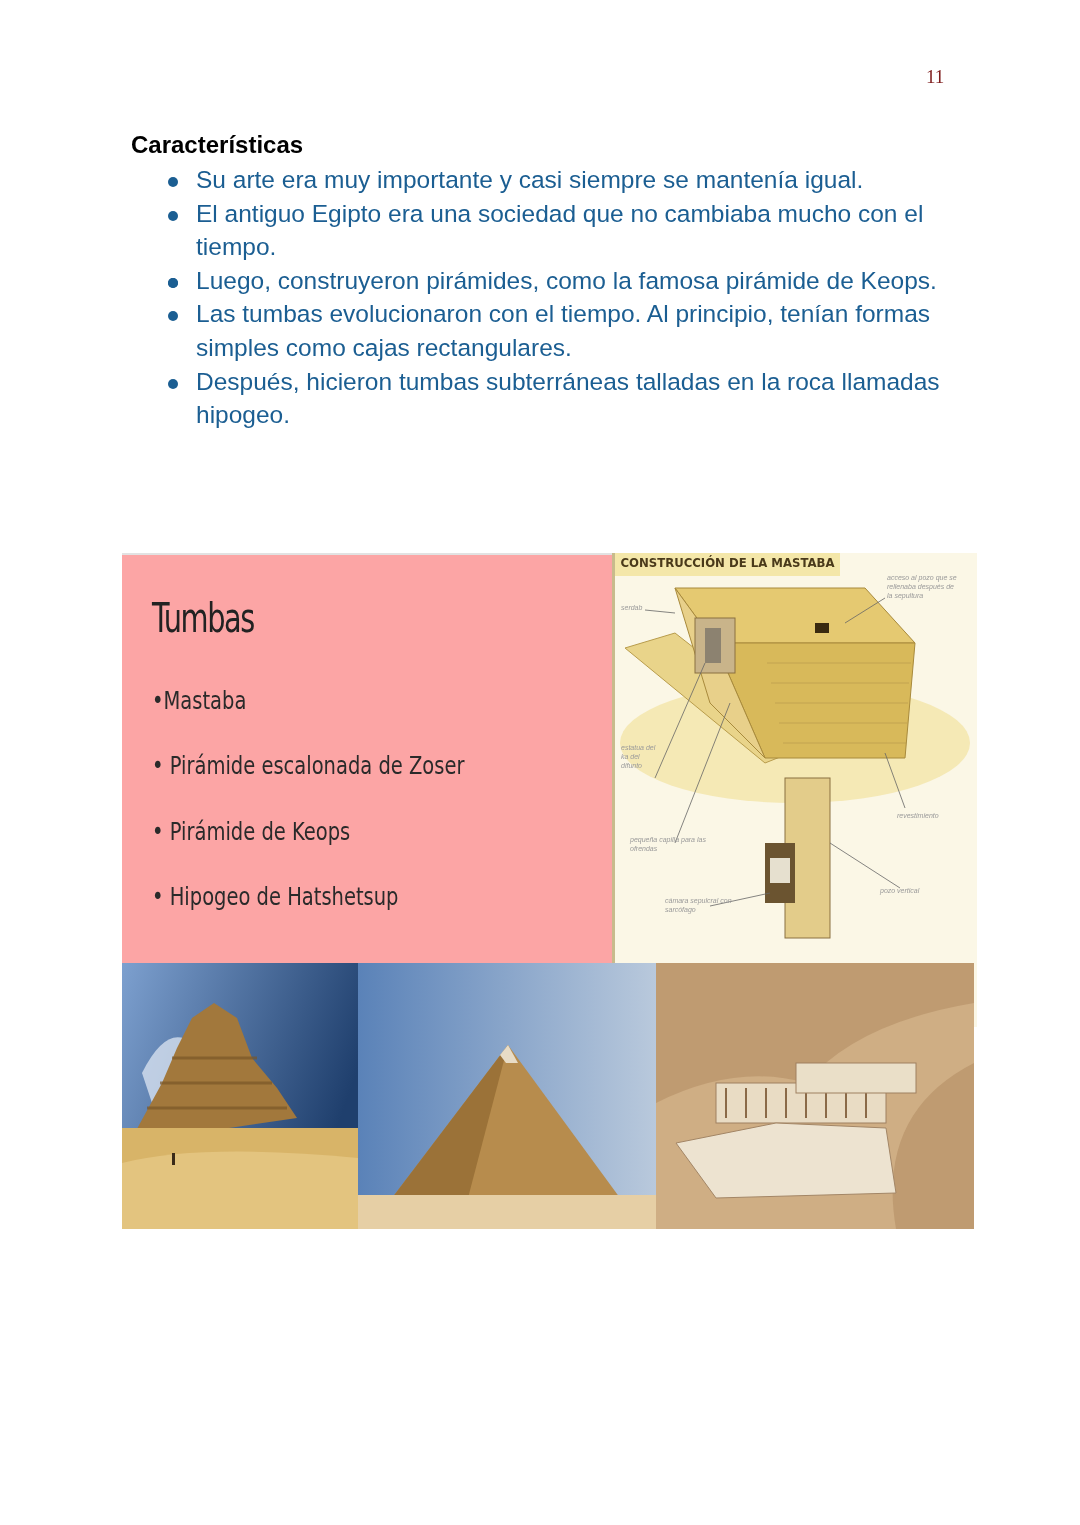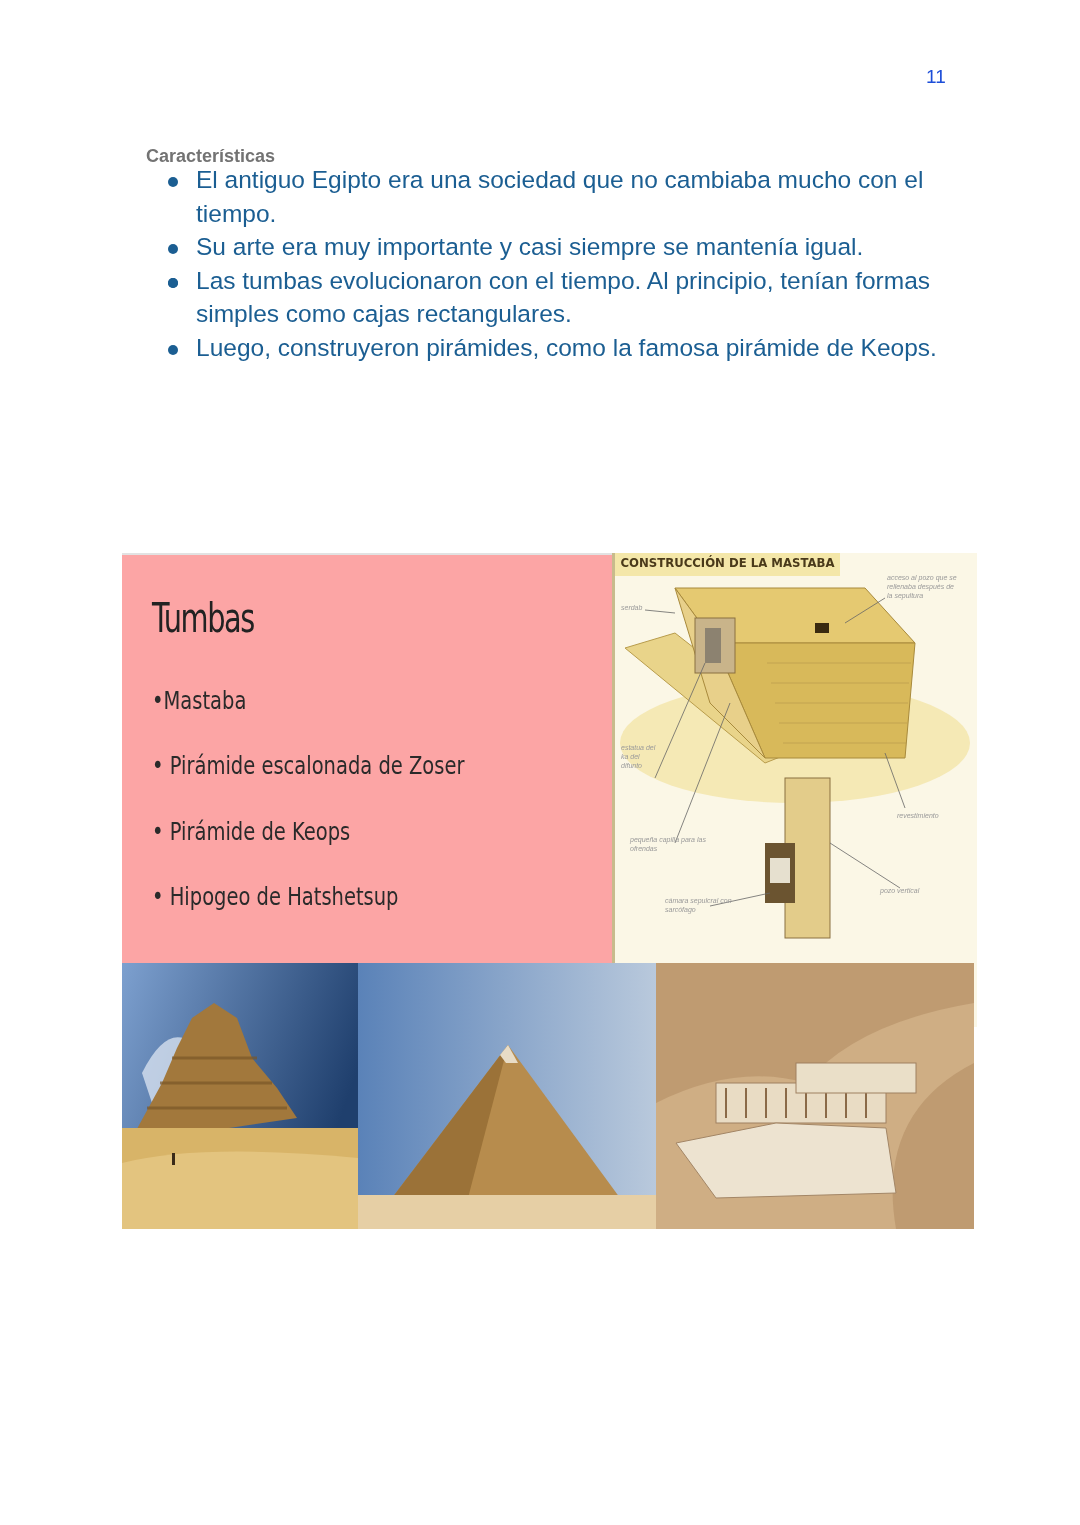--- a/index.html
+++ b/index.html
@@ -1,18 +1,18 @@
 <!DOCTYPE html>
 <html><head>
 <meta charset="utf-8">
 <style>
   html, body { margin:0; padding:0; background:#ffffff; }
   body { width:1080px; height:1525px; position:relative; overflow:hidden; font-family:"Liberation Sans", sans-serif; }
-  .page-number { position:absolute; left:926px; top:66px; font-size:19px; color:#1d4ed8; }
-  .section-heading { position:absolute; left:131px; top:131px; font-size:18px; font-weight:bold; color:#737373; margin:15px; }
+  .page-number { position:absolute; left:926px; top:66px; font-size:19px; color:#7f1d1d;font-family:Liberation Serif, serif; }
+  .section-heading { position:absolute; left:131px; top:131px; font-size:24px; font-weight:bold; color:#000000; margin:0; }
   .bullets { position:absolute; left:160px; top:163px; width:780px; margin:0; padding:0; list-style:none; }
   .bullets li { position:relative; padding-left:36px; font-size:24.5px; line-height:33.6px; color:#1b5e92; }
   .bullets li .dot { position:absolute; left:8px; top:14px; width:10px; height:10px; border-radius:50%; background:#1b5e92; }
 
   .figure { position:absolute; left:122px; top:553px; width:852px; height:676px; }
   .slide-panel { position:absolute; left:0; top:0; width:490px; height:410px; background:#fca5a5; border-top:2px solid #e2e2e2; }
   .slide-title { position:absolute; left:30px; top:40px; font-family:"DejaVu Sans", sans-serif; font-size:40px; color:#222; letter-spacing:-2px; transform:scaleX(0.72); transform-origin:left; }
   .slide-item { position:absolute; left:30px; font-family:"DejaVu Sans", sans-serif; font-size:25px; color:#2a2a2a; transform:scaleX(0.78); transform-origin:left; white-space:nowrap; }
 
   .mastaba-panel { position:absolute; left:490px; top:0; width:362px; height:474px; background:#fbf7e6; border-left:3px solid #c8bb8c; overflow:hidden; }
@@ -23,25 +23,26 @@
   .photo svg { display:block; }
 </style>
 </head>
 <body>
 
 <div class="page-number">11</div>
 
 <h2 class="section-heading">Características</h2>
 
 <ul class="bullets">
+  <li><span class="dot"></span><span> Su arte era muy importante y casi siempre se mantenía igual.</span></li>
   <li><span class="dot"></span><span>El antiguo Egipto era una sociedad que no cambiaba mucho con el tiempo.</span></li>
-  <li><span class="dot"></span><span> Su arte era muy importante y casi siempre se mantenía igual.</span></li>
   <li><span class="dot"></span></li>
+  <li><span class="dot"></span><span>Luego, construyeron pirámides, como la famosa pirámide de Keops.</span></li>
   <li><span class="dot"></span><span>Las tumbas evolucionaron con el tiempo. Al principio, tenían formas simples como cajas rectangulares.</span></li>
-  <li><span class="dot"></span><span>Luego, construyeron pirámides, como la famosa pirámide de Keops.</span></li>
+  <li><span class="dot"></span><span>Después, hicieron tumbas subterráneas talladas en la roca llamadas hipogeo.</span></li>
 </ul>
 
 <div class="figure">
 
   <div class="slide-panel">
     <div class="slide-title">Tumbas</div>
     <div class="slide-item" style="top:131px">•Mastaba</div>
     <div class="slide-item" style="top:196px">• Pirámide escalonada de Zoser</div>
     <div class="slide-item" style="top:262px">• Pirámide de Keops</div>
     <div class="slide-item" style="top:327px">• Hipogeo de Hatshetsup</div>

